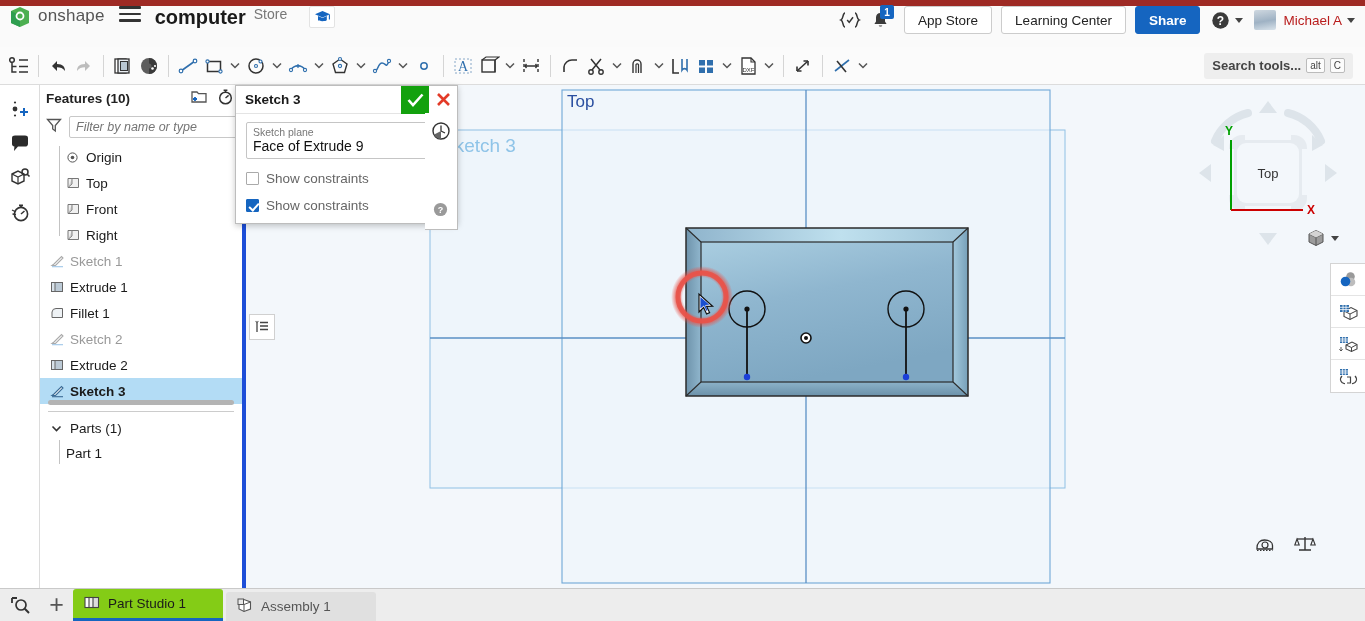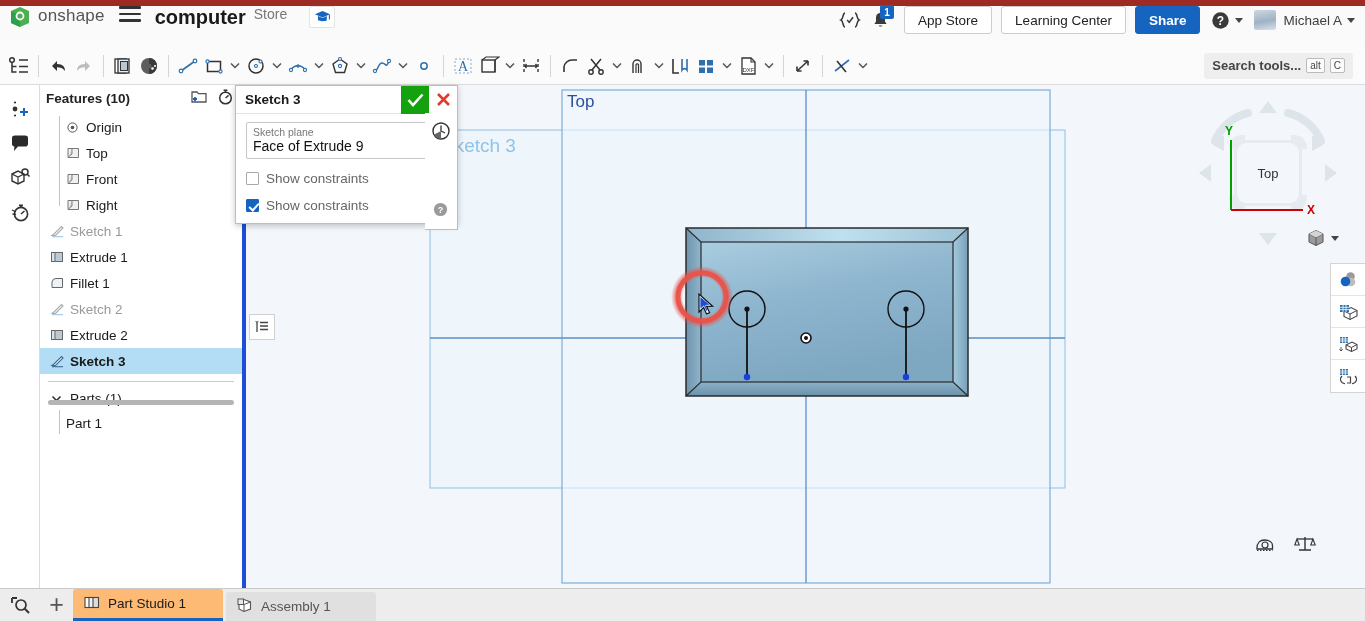--- a/index.html
+++ b/index.html
@@ -50,21 +50,21 @@
     background: #fff; font-size: 13.5px; color: #222; margin-left: 9px;
     display: flex; align-items: center; cursor: pointer;
   }
   .pill.primary { background: #1565c0; border-color: #1565c0; color: #fff; font-weight: bold; }
   .help-q { margin-left: 11px; display:flex; align-items:center; cursor:pointer;}
   .caret { width:0;height:0;border-left:4px solid transparent;border-right:4px solid transparent;border-top:5px solid #444;margin-left:5px;}
   .avatar {
     width: 22px; height: 20px; margin-left: 11px; border-radius: 2px;
     background: linear-gradient(170deg,#cfd8e0 0%,#9fb2c4 55%,#d8e2ea 100%);
   }
-  .user-name { font-size: 13.5px; color: #404040; margin-left: 7px; }
+  .user-name { font-size: 13.5px; color: #b91c1c; margin-left: 7px; }
 
   
   .toolbar {
     position: absolute; top: 47px; left: 0; width: 1365px; height: 38px;
     background: #fbfbfb; border-bottom: 1px solid #dcdcdc;
     display: flex; align-items: center;
   }
   .tb-item { height: 30px; min-width: 26px; display:flex; align-items:center; justify-content:center; cursor:pointer; }
   .tb-sep { width: 1px; height: 22px; background: #d5d5d5; margin: 0 6px; }
   .tb-chev { width: 16px; display:flex;align-items:center;justify-content:center;cursor:pointer; }
@@ -185,21 +185,21 @@
     position: absolute; left: 0; bottom: 0; width: 1365px; height: 33px;
     background: #ededed; border-top: 1px solid #c9c9c9; display: flex; align-items: flex-end;
   }
   .b-zoom { width: 40px; height: 33px; display: flex; align-items: center; justify-content: center; cursor:pointer;}
   .b-plus { width: 33px; height: 33px; display:flex; align-items:center; justify-content:center; font-size: 25px; color: #555; cursor:pointer; }
   .tab {
     height: 29px; padding: 0 16px 0 11px; display: flex; align-items: center; gap: 8px;
     font-size: 13.5px; color: #555; cursor: pointer; border-radius: 3px 3px 0 0;
     background: #e0e0e0; min-width: 150px;
   }
-  .tab.active { background: #fdba74; color: #1a1a1a; border-bottom: 3px solid #1565c0; height: 32px; }
+  .tab.active { background: #84cc16; color: #1a1a1a; border-bottom: 3px solid #1565c0; height: 32px; }
   .tab-strip { display:flex; align-items:flex-end; gap: 3px; }
 
   
   #scene { position: absolute; left: 0; top: 0; }
 </style>
 </head>
 <body>
 
 <div id="app">
 
@@ -533,20 +533,28 @@
         <span>
           <svg width="17" height="17" viewBox="0 0 17 17">
             <circle cx="8.5" cy="10" r="5.8" fill="none" stroke="#333" stroke-width="1.5"></circle>
             <path d="M8.5 10 L11.6 7.4" stroke="#333" stroke-width="1.4"></path>
             <path d="M6.6 2.2 L10.4 2.2 M8.5 2.2 L8.5 4" stroke="#333" stroke-width="1.6"></path>
           </svg>
         </span>
       </span>
     </div>
 
+    <div class="filter-row">
+      <span>
+        <svg width="16" height="16" viewBox="0 0 16 16">
+            <path d="M1.5 2.5 L14.5 2.5 L9.3 8.5 L9.3 14 L6.7 12 L6.7 8.5 Z" fill="none" stroke="#555" stroke-width="1.3"></path>
+          </svg>
+      </span>
+      <input class="filter-input" placeholder="Filter by name or type" style="">
+    </div>
 
     <div class="tree-list" style="position:relative">
       <div class="vline" style="top:4px;height:90px"></div>
 
       <div class="tnode child">
         <span class="tico">
           <svg width="13" height="13" viewBox="0 0 13 13">
               <circle cx="6.5" cy="6.5" r="4.6" fill="none" stroke="#555" stroke-width="1"></circle>
               <circle cx="6.5" cy="6.5" r="1.8" fill="#555"></circle>
             </svg>

